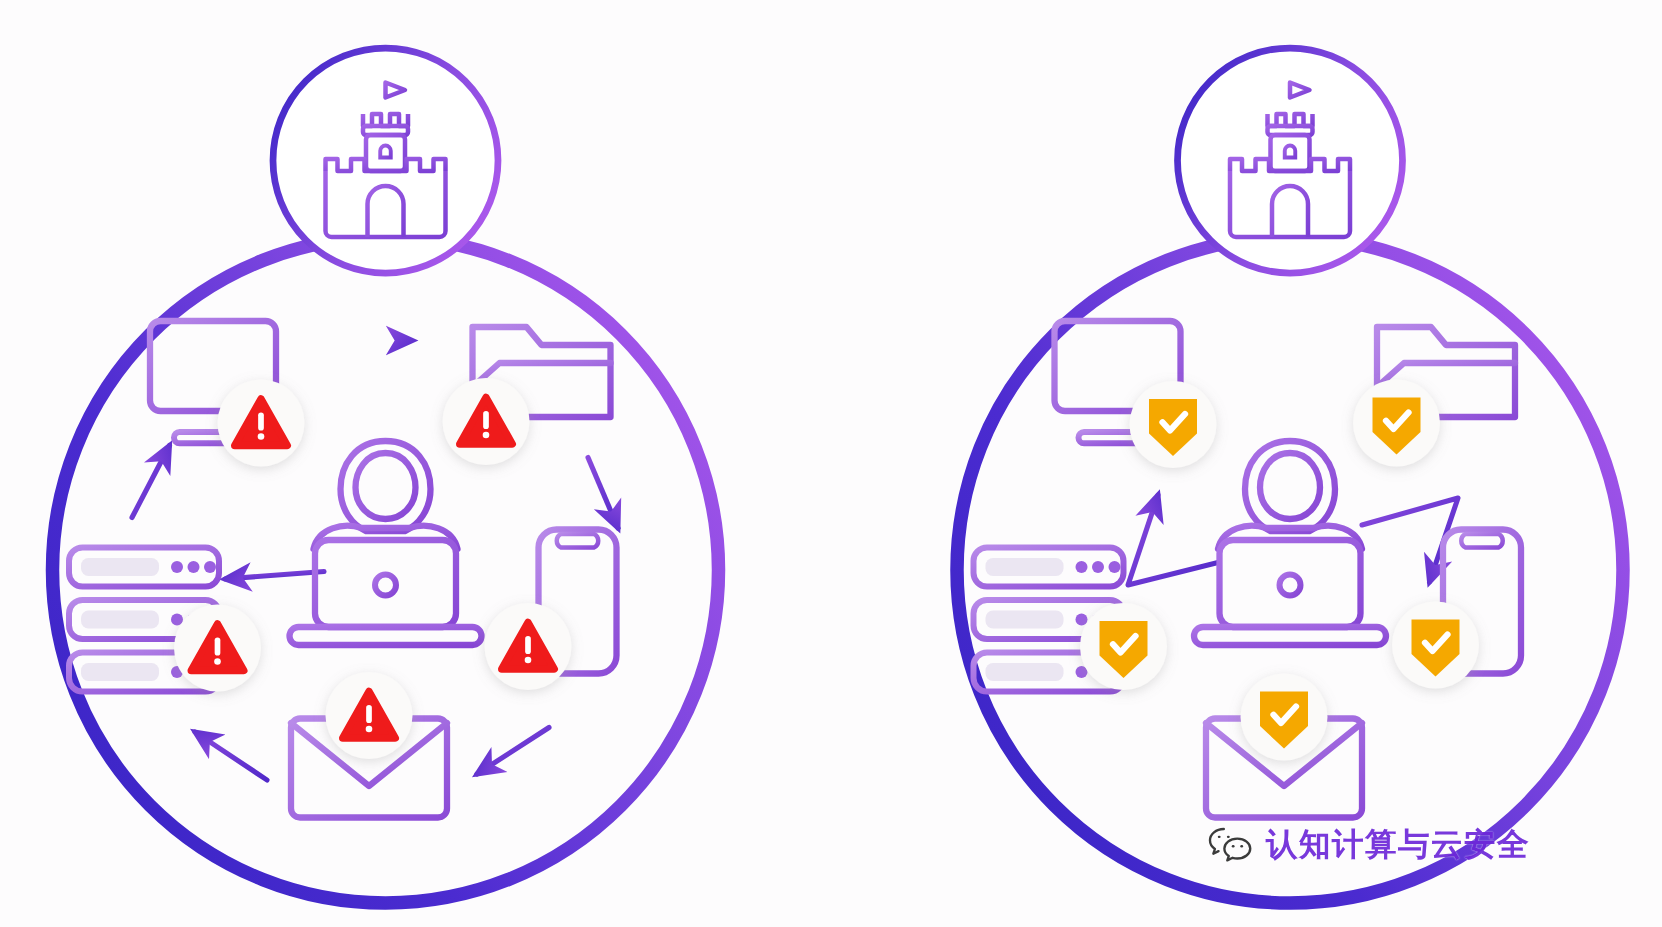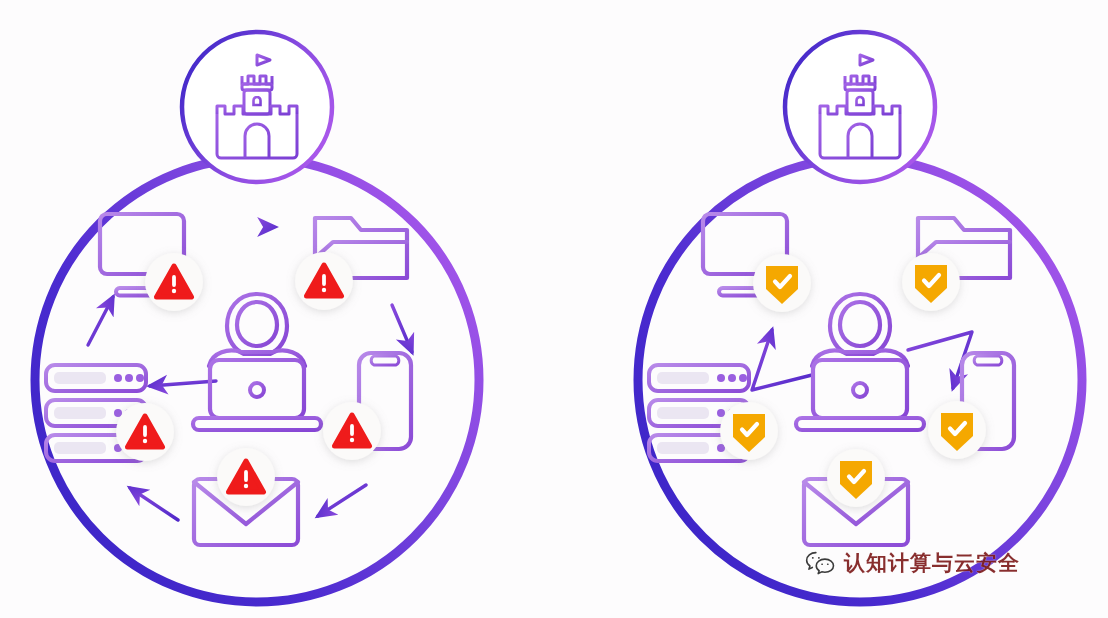--- a/index.html
+++ b/index.html
@@ -9,21 +9,21 @@
     background:#fdfcfd;
   }
   .stage{position:absolute;inset:0;}
   svg{display:block;overflow:visible;}
   .watermark{
     position:absolute;left:805px;top:550px;
     display:flex;align-items:center;gap:9px;
     opacity:.92;
   }
   .wm-text{
-    font-size:21px;font-weight:700;color:#7f1d1d;
+    font-size:21px;font-weight:700;color:#6d28d9;
     letter-spacing:1px;line-height:1;
     font-family:"DejaVu Sans","Liberation Sans",sans-serif;
     text-shadow:0 0 1px rgba(255,255,255,.9);
   }
   .wm-icon{width:30px;height:26px;display:block;}
 </style>
 </head>
 <body>
 
 <div class="stage">

